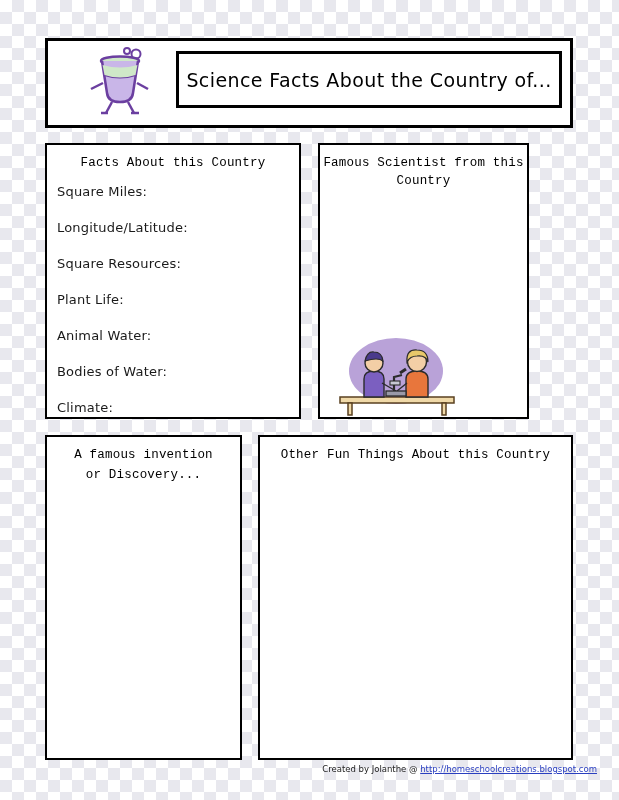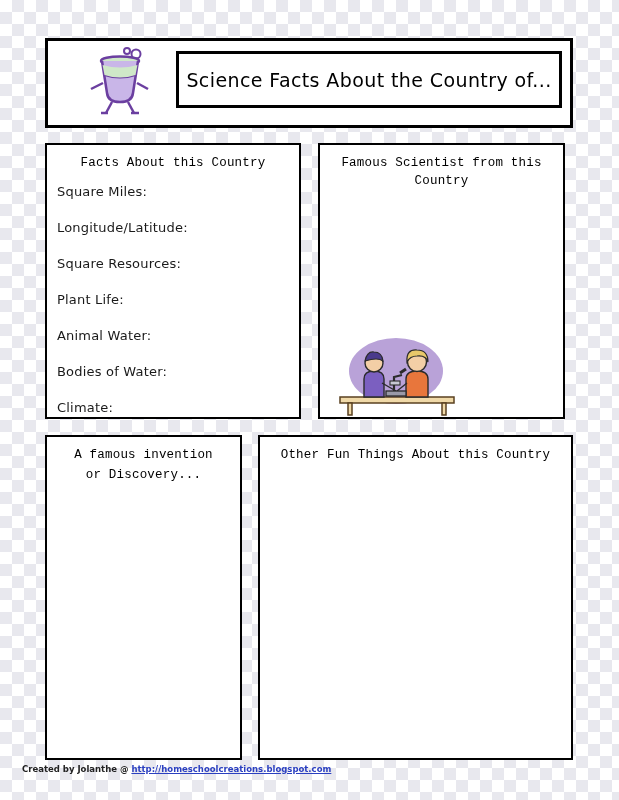--- a/index.html
+++ b/index.html
@@ -93,21 +93,21 @@
   .box-title {
     text-align: center;
     font-size: 12.5px;
     font-family: Liberation Mono, monospace;
     color: #000;
     margin-top: 9px;
     line-height: 18px;
     letter-spacing: 0.2px;
   }
   #box-facts { left: 23px; top: 117px; width: 256px; height: 276px; }
-  #box-scientist { left: 296px; top: 117px; width: 247px; height: 276px; }
+  #box-scientist { left: 296px; top: 117px; width: 211px; height: 276px; }
   #box-invention { left: 23px; top: 409px; width: 197px; height: 325px; }
   #box-other { left: 236px; top: 409px; width: 315px; height: 325px; }
 
   .facts-list {
     margin: 12px 0 0 0;
     padding: 0 0 0 10px;
     list-style: none;
   }
   .facts-list li {
     font-size: 13px;
@@ -125,25 +125,25 @@
     width: 130px;
     height: 86px;
   }
 
   
   #credit {
     position: absolute;
     left: 0;
     top: 738px;
     width: 575px;
+    text-align: right;
     padding-right: 4px;
     font-size: 8.5px;
     color: #222;
     font-family: "DejaVu Sans", sans-serif;
-    font-weight: bold;
   }
   #credit a {
     color: #2a3fc0;
     text-decoration: underline;
   }
 </style>
 </head>
 <body>
 
 <div id="checker"></div>

